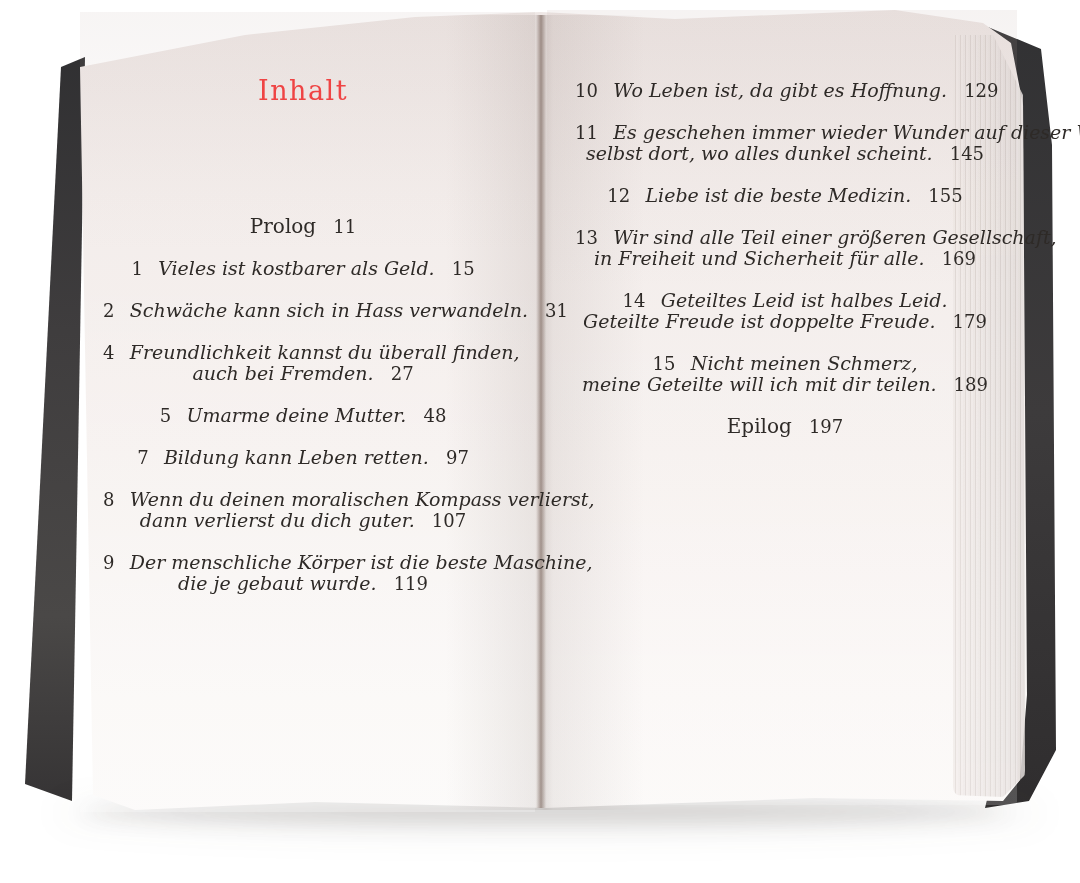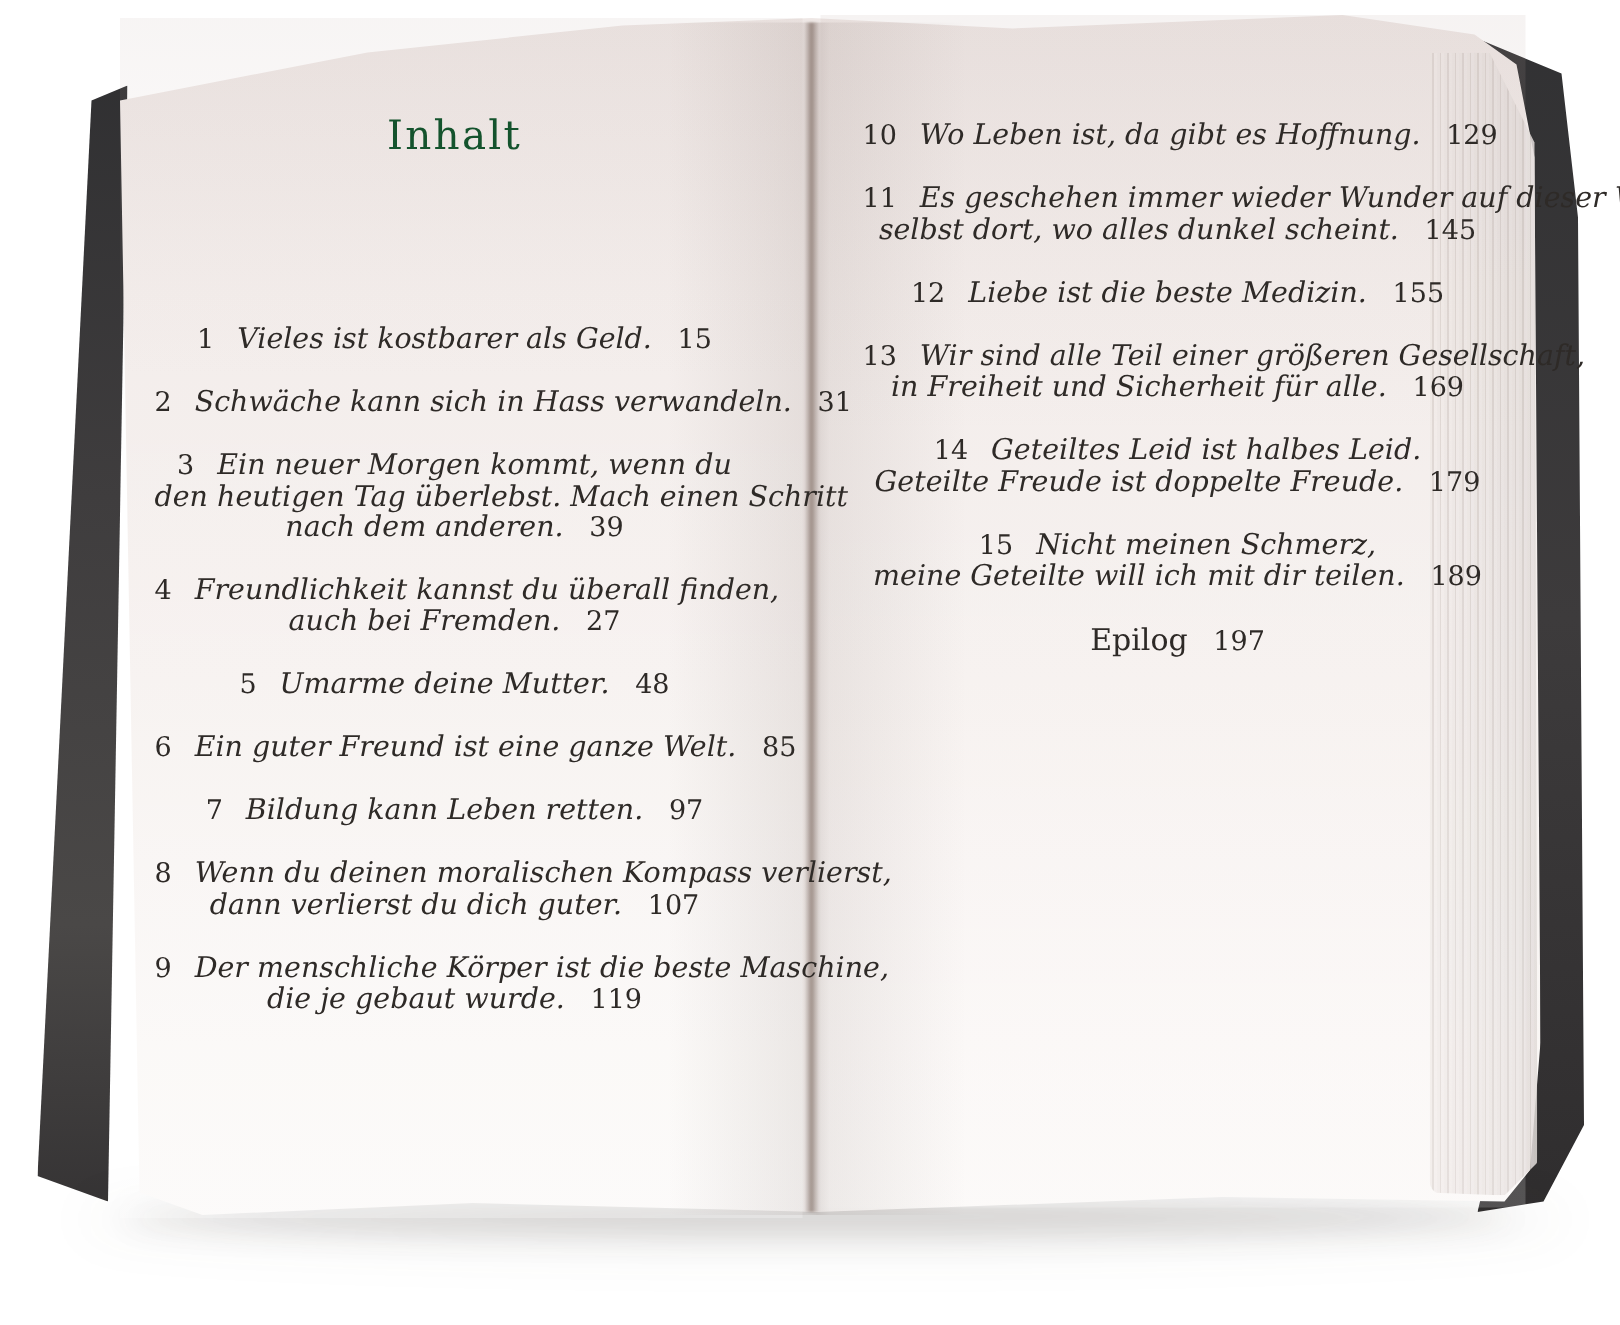--- a/index.html
+++ b/index.html
@@ -45,21 +45,21 @@
   .shadow{position:absolute;left:70px;top:795px;width:920px;height:22px;
     background:rgba(60,50,48,.18);filter:blur(10px);border-radius:50%;}
   .shadow2{position:absolute;left:40px;top:788px;width:990px;height:40px;
     background:rgba(60,50,48,.07);filter:blur(16px);border-radius:50%;}
 
   
   .col{position:absolute;color:#2e2a27;}
   .col-left{left:88px;top:211px;width:400px;}
   .col-right{left:560px;top:75px;width:420px;}
   .heading{position:absolute;left:88px;top:70px;width:400px;text-align:center;
-    font-size:27px;letter-spacing:1.5px;color:#14532d;}
+    font-size:27px;letter-spacing:1.5px;color:#ef4444;}
   .entry{margin-bottom:21px;}
   .line{text-align:center;font-size:19px;line-height:20px;white-space:nowrap;}
   .num{font-style:normal;margin-right:.85em;font-size:18px;}
   .txt{font-style:italic;}
   .pg{font-style:normal;margin-left:.95em;font-size:18px;}
   .lbl{font-style:normal;font-size:20px;}
 </style>
 </head>
 <body>
 
@@ -71,39 +71,34 @@
   <div class="pages"></div>
   <div class="page-stack"></div>
   <div class="sheen-left"></div>
   <div class="sheen-right"></div>
   <div class="gutter-shade"></div>
   <div class="gutter-line"></div>
 
   <div class="heading">Inhalt</div>
   <div class="col col-left">
       <div class="entry">
+        <div class="line"><span class="lbl">Prolog</span><span class="pg">11</span></div>
+      </div>
+      <div class="entry">
         <div class="line"><span class="num">1</span><span class="txt">Vieles ist kostbarer als Geld.</span><span class="pg">15</span></div>
       </div>
       <div class="entry">
         <div class="line"><span class="num">2</span><span class="txt">Schwäche kann sich in Hass verwandeln.</span><span class="pg">31</span></div>
-      </div>
-      <div class="entry">
-        <div class="line"><span class="num">3</span><span class="txt">Ein neuer Morgen kommt, wenn du</span></div>
-        <div class="line"><span class="txt">den heutigen Tag überlebst. Mach einen Schritt</span></div>
-        <div class="line"><span class="txt">nach dem anderen.</span><span class="pg">39</span></div>
       </div>
       <div class="entry">
         <div class="line"><span class="num">4</span><span class="txt">Freundlichkeit kannst du überall finden,</span></div>
         <div class="line"><span class="txt">auch bei Fremden.</span><span class="pg">27</span></div>
       </div>
       <div class="entry">
         <div class="line"><span class="num">5</span><span class="txt">Umarme deine Mutter.</span><span class="pg">48</span></div>
-      </div>
-      <div class="entry">
-        <div class="line"><span class="num">6</span><span class="txt">Ein guter Freund ist eine ganze Welt.</span><span class="pg">85</span></div>
       </div>
       <div class="entry">
         <div class="line"><span class="num">7</span><span class="txt">Bildung kann Leben retten.</span><span class="pg">97</span></div>
       </div>
       <div class="entry">
         <div class="line"><span class="num">8</span><span class="txt">Wenn du deinen moralischen Kompass verlierst,</span></div>
         <div class="line"><span class="txt">dann verlierst du dich guter.</span><span class="pg">107</span></div>
       </div>
       <div class="entry">
         <div class="line"><span class="num">9</span><span class="txt">Der menschliche Körper ist die beste Maschine,</span></div>

